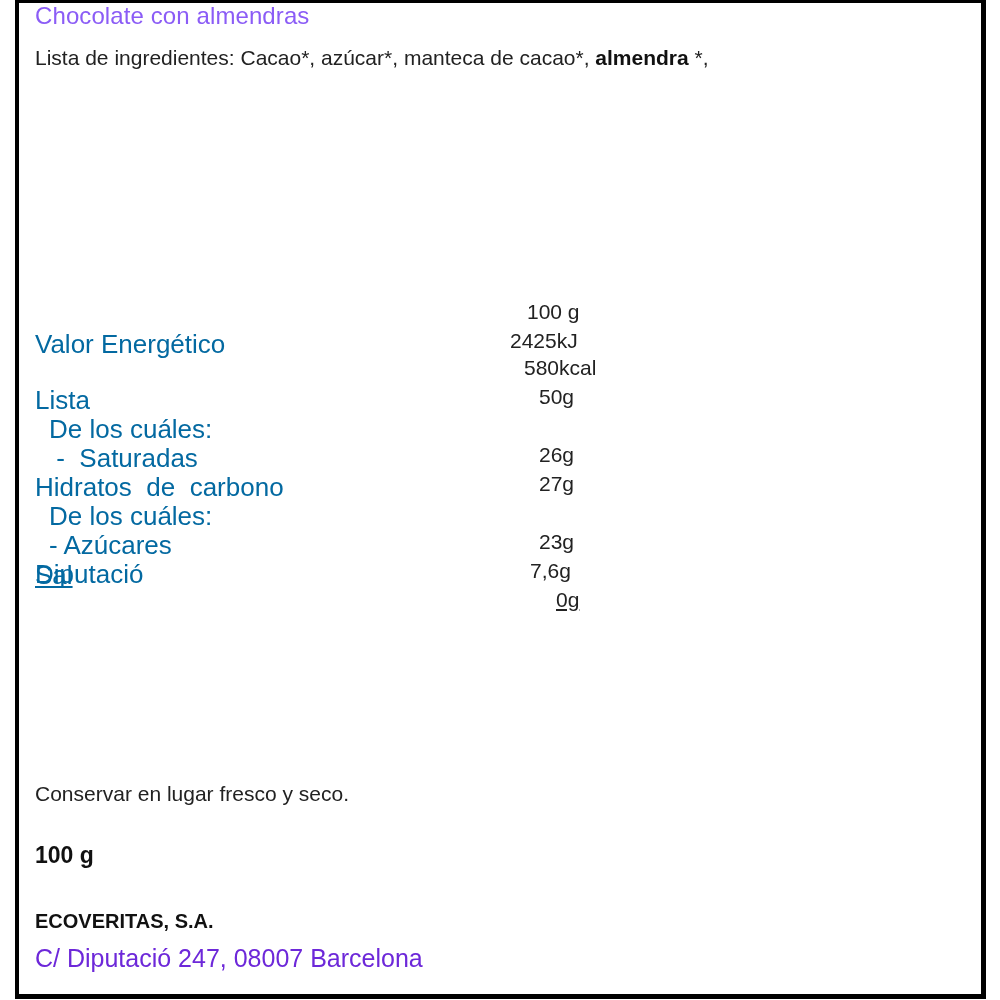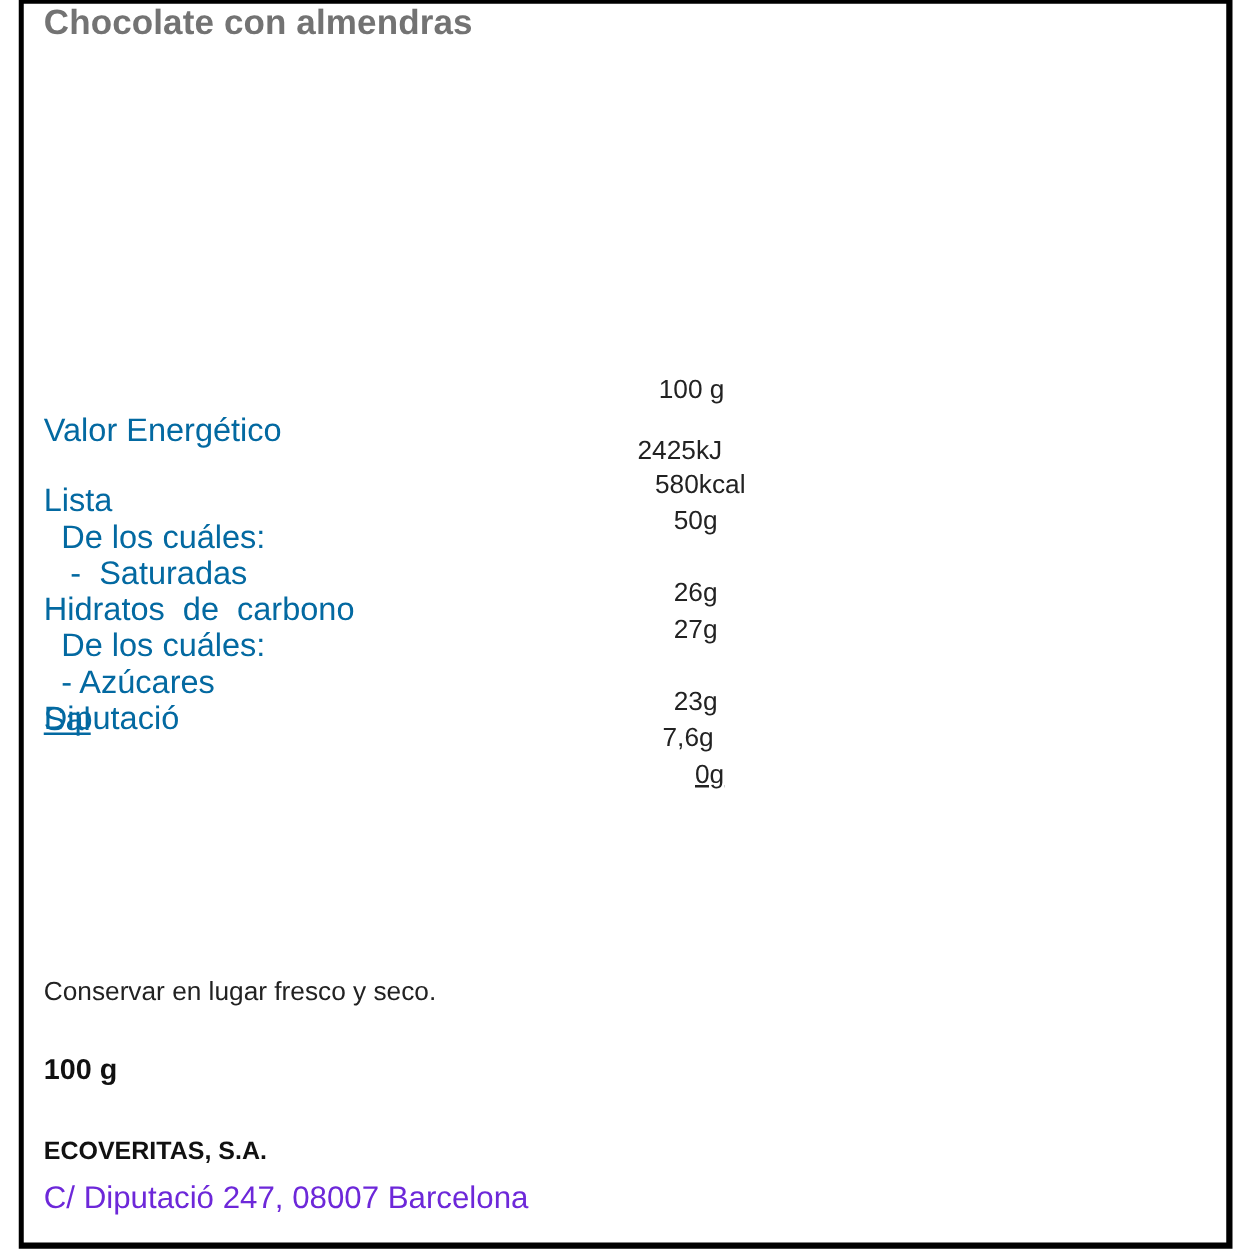--- a/index.html
+++ b/index.html
@@ -2,39 +2,40 @@
 <html><head>
 <meta charset="utf-8">
 <style>
   html, body { margin: 0; padding: 0; background: #ffffff; }
   body { width: 1000px; height: 1000px; position: relative; overflow: hidden;
          font-family: "Liberation Sans", sans-serif; color: #111111; }
   .label-frame { position: absolute; left: 15px; top: 0px; width: 962px; height: 991px;
                  border-left: 4px solid #000; border-right: 5px solid #000;
                  border-top: 3px solid #000; border-bottom: 5px solid #000; }
   .abs { position: absolute; white-space: nowrap; }
-  .title { left: 35px; top: 2px; font-size: 28px; font-weight: bold; color: #737373; letter-spacing: 0.1px; }
+  .title { left: 35px; top: 2px; font-size: 24px; font-weight: normal; color: #8b5cf6; letter-spacing: 0.1px; }
   .ingr { left: 35px; top: 44px; font-size: 21px; line-height: 28px; color: #222; }
   .ingr b { color: #111; }
   .n-head { font-size: 21px; color: #222; }
   .row-label { left: 35px; font-size: 26px; color: #0369a1; }
-  .row-val { font-size: 21px; color: #222; text-align: right; margin-top: 20px; }
+  .row-val { font-size: 21px; color: #222; text-align: right; }
   .storage { left: 35px; top: 782px; font-size: 21px; color: #222; }
   .net { left: 35px; top: 842px; font-size: 23px; font-weight: bold; color: #111; }
   .company { left: 35px; top: 910px; font-size: 20px; font-weight: bold; color: #111; }
   .address { left: 35px; top: 944px; font-size: 25px; color: #6d28d9; }
 </style>
 </head>
 <body>
 
 <div class="label-frame"></div>
 
 <div class="abs title">Chocolate con almendras</div>
 
 <div class="abs ingr">
+  <div><span>Lista de ingredientes: Cacao*, azúcar*, manteca de cacao*, </span><b>almendra</b><span> *,</span></div>
 </div>
 
 <div class="abs n-head" style="left:527px; top:300px;">100 g</div>
 
 <div class="abs row-label" style="top:329px;">Valor  Energético</div>
 <div class="abs row-val" style="left:510px; top:329px;">2425kJ</div>
 
 <div class="abs row-val" style="left:524px; top:356px;">580kcal</div>
 
 <div class="abs row-label" style="top:385px;">Lista</div>

